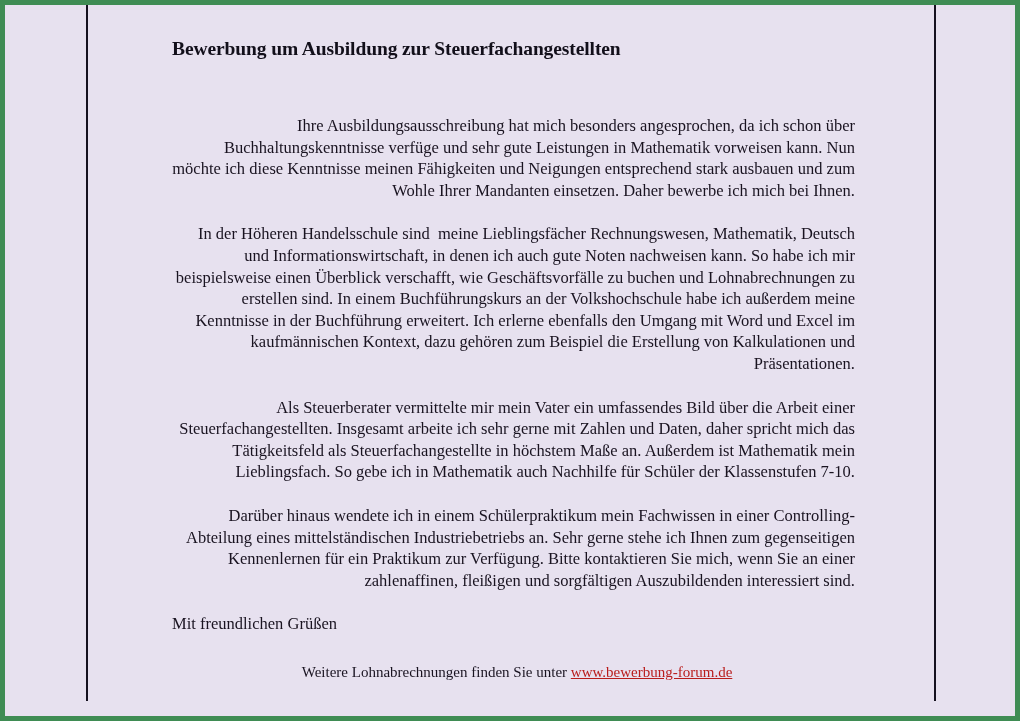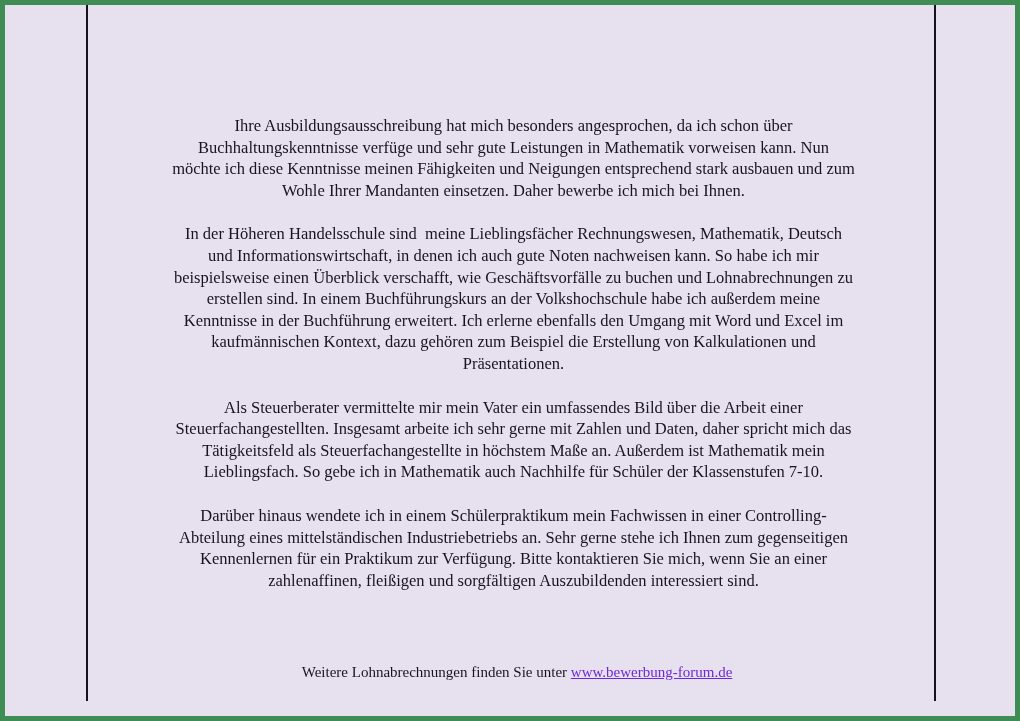--- a/index.html
+++ b/index.html
@@ -74,69 +74,71 @@
   .salutation {
     font-size: 16.5px;
     line-height: 21.5px;
     margin: 0 0 23px 0;
   }
 
   .body-paragraph {
     font-size: 16.5px;
     line-height: 21.6px;
     margin: 0 0 22px 0;
-    text-align: center;
+    text-align: right;
     white-space: pre-wrap;
   }
 
   .closing {
     font-size: 16.5px;
     line-height: 21.5px;
     margin: 6px 0 0 0;
   }
 
   
   #footer-note {
     position: absolute;
     left: 0;
     right: 0;
     top: 659px;
     text-align: center;
     font-size: 15px;
     color: #191320;
   }
   #footer-link {
-    color: #6d28d9;
+    color: #b91c1c;
     text-decoration: underline;
     text-underline-offset: 1px;
   }
 </style>
 </head>
 <body>
 
 <div id="page-frame">
   <div id="sheet">
 
     <div class="margin-rule" id="margin-rule-left"></div>
     <div class="margin-rule" id="margin-rule-right"></div>
 
     <div id="content">
 
+      <h1 id="doc-title">Bewerbung um Ausbildung zur Steuerfachangestellten</h1>
 
       <div id="letter-body">
 
 
         <p class="body-paragraph">Ihre Ausbildungsausschreibung hat mich besonders angesprochen, da ich schon über Buchhaltungskenntnisse verfüge und sehr gute Leistungen in Mathematik vorweisen kann. Nun möchte ich diese Kenntnisse meinen Fähigkeiten und Neigungen entsprechend stark ausbauen und zum Wohle Ihrer Mandanten einsetzen. Daher bewerbe ich mich bei Ihnen.</p>
 
         <p class="body-paragraph">In der Höheren Handelsschule sind  meine Lieblingsfächer Rechnungswesen, Mathematik, Deutsch und Informationswirtschaft, in denen ich auch gute Noten nachweisen kann. So habe ich mir beispielsweise einen Überblick verschafft, wie Geschäftsvorfälle zu buchen und Lohnabrechnungen zu erstellen sind. In einem Buchführungskurs an der Volkshochschule habe ich außerdem meine Kenntnisse in der Buchführung erweitert. Ich erlerne ebenfalls den Umgang mit Word und Excel im kaufmännischen Kontext, dazu gehören zum Beispiel die Erstellung von Kalkulationen und Präsentationen.</p>
 
         <p class="body-paragraph">Als Steuerberater vermittelte mir mein Vater ein umfassendes Bild über die Arbeit einer Steuerfachangestellten. Insgesamt arbeite ich sehr gerne mit Zahlen und Daten, daher spricht mich das Tätigkeitsfeld als Steuerfachangestellte in höchstem Maße an. Außerdem ist Mathematik mein Lieblingsfach. So gebe ich in Mathematik auch Nachhilfe für Schüler der Klassenstufen 7-10.</p>
 
         <p class="body-paragraph">Darüber hinaus wendete ich in einem Schülerpraktikum mein Fachwissen in einer Controlling-Abteilung eines mittelständischen Industriebetriebs an. Sehr gerne stehe ich Ihnen zum gegenseitigen Kennenlernen für ein Praktikum zur Verfügung. Bitte kontaktieren Sie mich, wenn Sie an einer zahlenaffinen, fleißigen und sorgfältigen Auszubildenden interessiert sind.</p>
 
+        <p class="closing">Mit freundlichen Grüßen</p>
 
       </div>
 
       <div id="footer-note">
         <span>Weitere Lohnabrechnungen finden Sie unter </span><a id="footer-link" href="#">www.bewerbung-forum.de</a>
       </div>
 
     </div>
   </div>
 </div>

